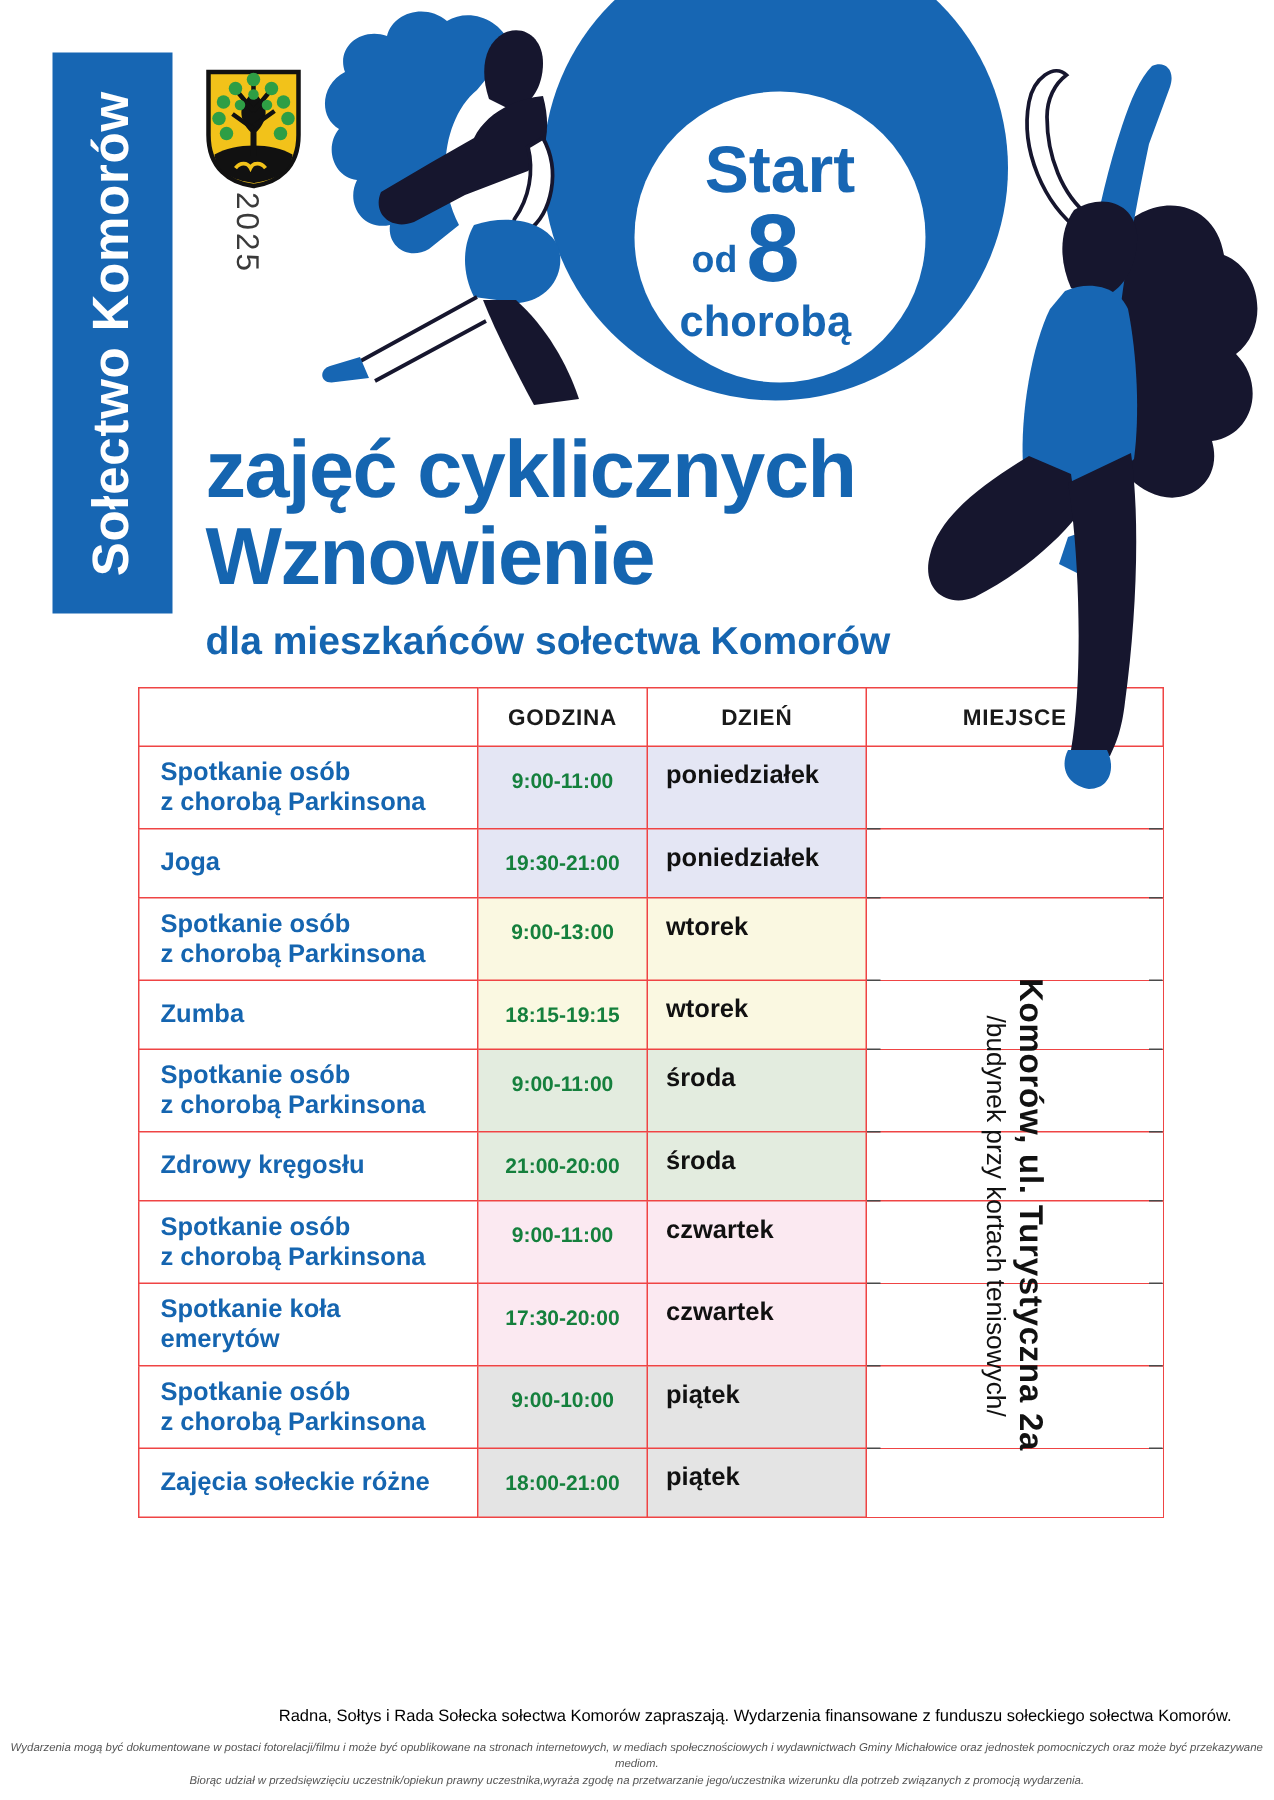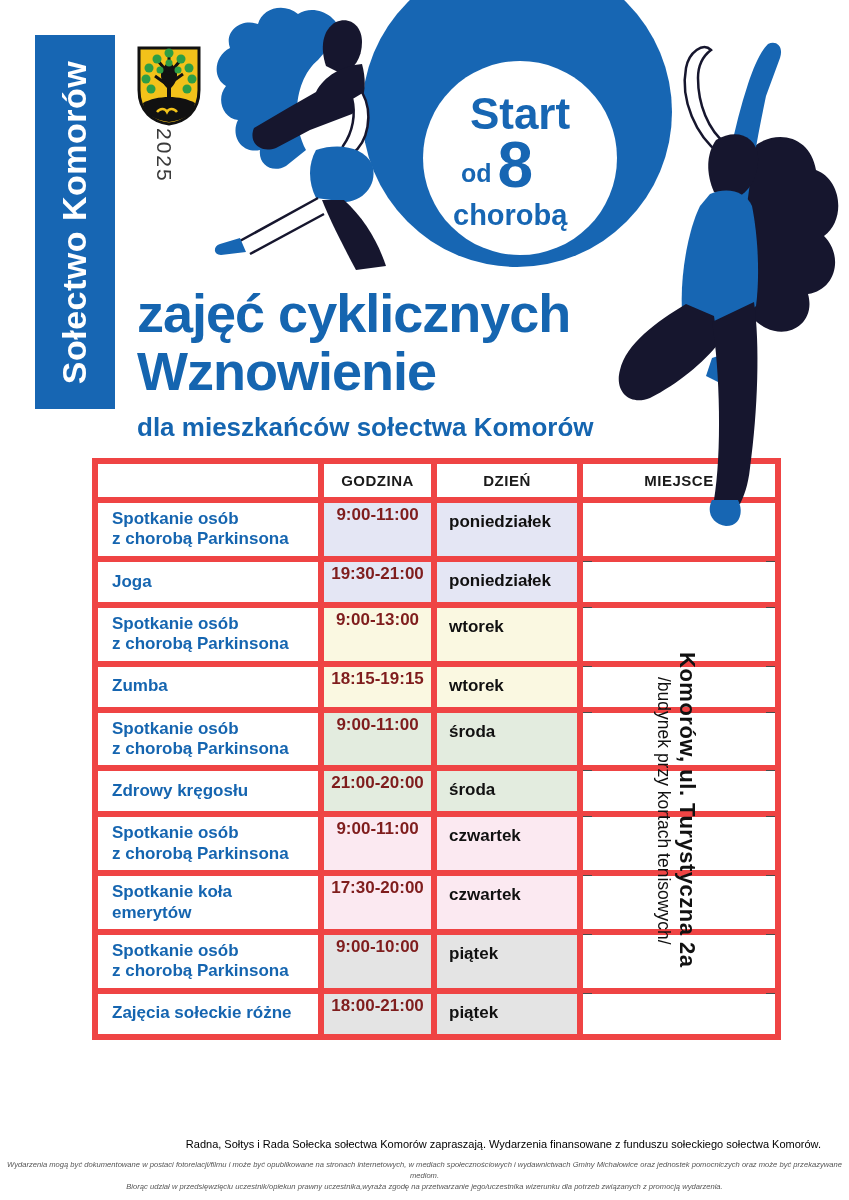--- a/index.html
+++ b/index.html
@@ -60,32 +60,32 @@
   .title-line { color: #1565b0; font-size: 54px; font-weight: bold; line-height: 58px; letter-spacing: -1px; }
   .subtitle { margin-top: 12px; color: #1565b0; font-size: 26px; font-weight: bold; }
 
   
   .schedule { position: absolute; left: 92px; top: 458px; width: 684px; z-index: 2; }
   table.grid { width: 684px; border-collapse: collapse; table-layout: fixed; }
   table.grid col.c-act { width: 226px; }
   table.grid col.c-time { width: 113px; }
   table.grid col.c-day { width: 146px; }
   table.grid col.c-place { width: 198px; }
-  table.grid th, table.grid td { border: 6px solid #ef4444; }
+  table.grid th, table.grid td { border: 1px solid #ef4444; }
   table.grid th {
     height: 39px; background: #ffffff; color: #1a1a1a;
     font-size: 15px; font-weight: bold; letter-spacing: 0.5px; text-align: center;
   }
   td.cell-act {
     color: #1565b0; font-size: 17px; font-weight: bold; line-height: 1.2;
     padding: 6px 6px 6px 14px; vertical-align: middle; white-space: pre-line;
   }
   td.cell-time {
-    font-size: 17px; font-weight: bold; color: #7f1d1d;
-    text-align: center; vertical-align: top; padding-top: 2px;
+    font-size: 14px; font-weight: bold; color: #15803d;
+    text-align: center; vertical-align: top; padding-top: 14px;
   }
   td.cell-day {
     font-size: 17px; font-weight: bold; color: #111111;
     text-align: left; vertical-align: top; padding: 9px 16px 0 12px;
   }
   tr.row-tall td { height: 55px; }
   tr.row-short td { height: 46px; }
   td.cell-place { border-top: 0; border-bottom: 0; position: relative; background: #ffffff; }
   td.cell-place.ticks::before {
     content: ""; position: absolute; top: -1px; left: 0; width: 9px; height: 1px; background: #4a4a4a;

